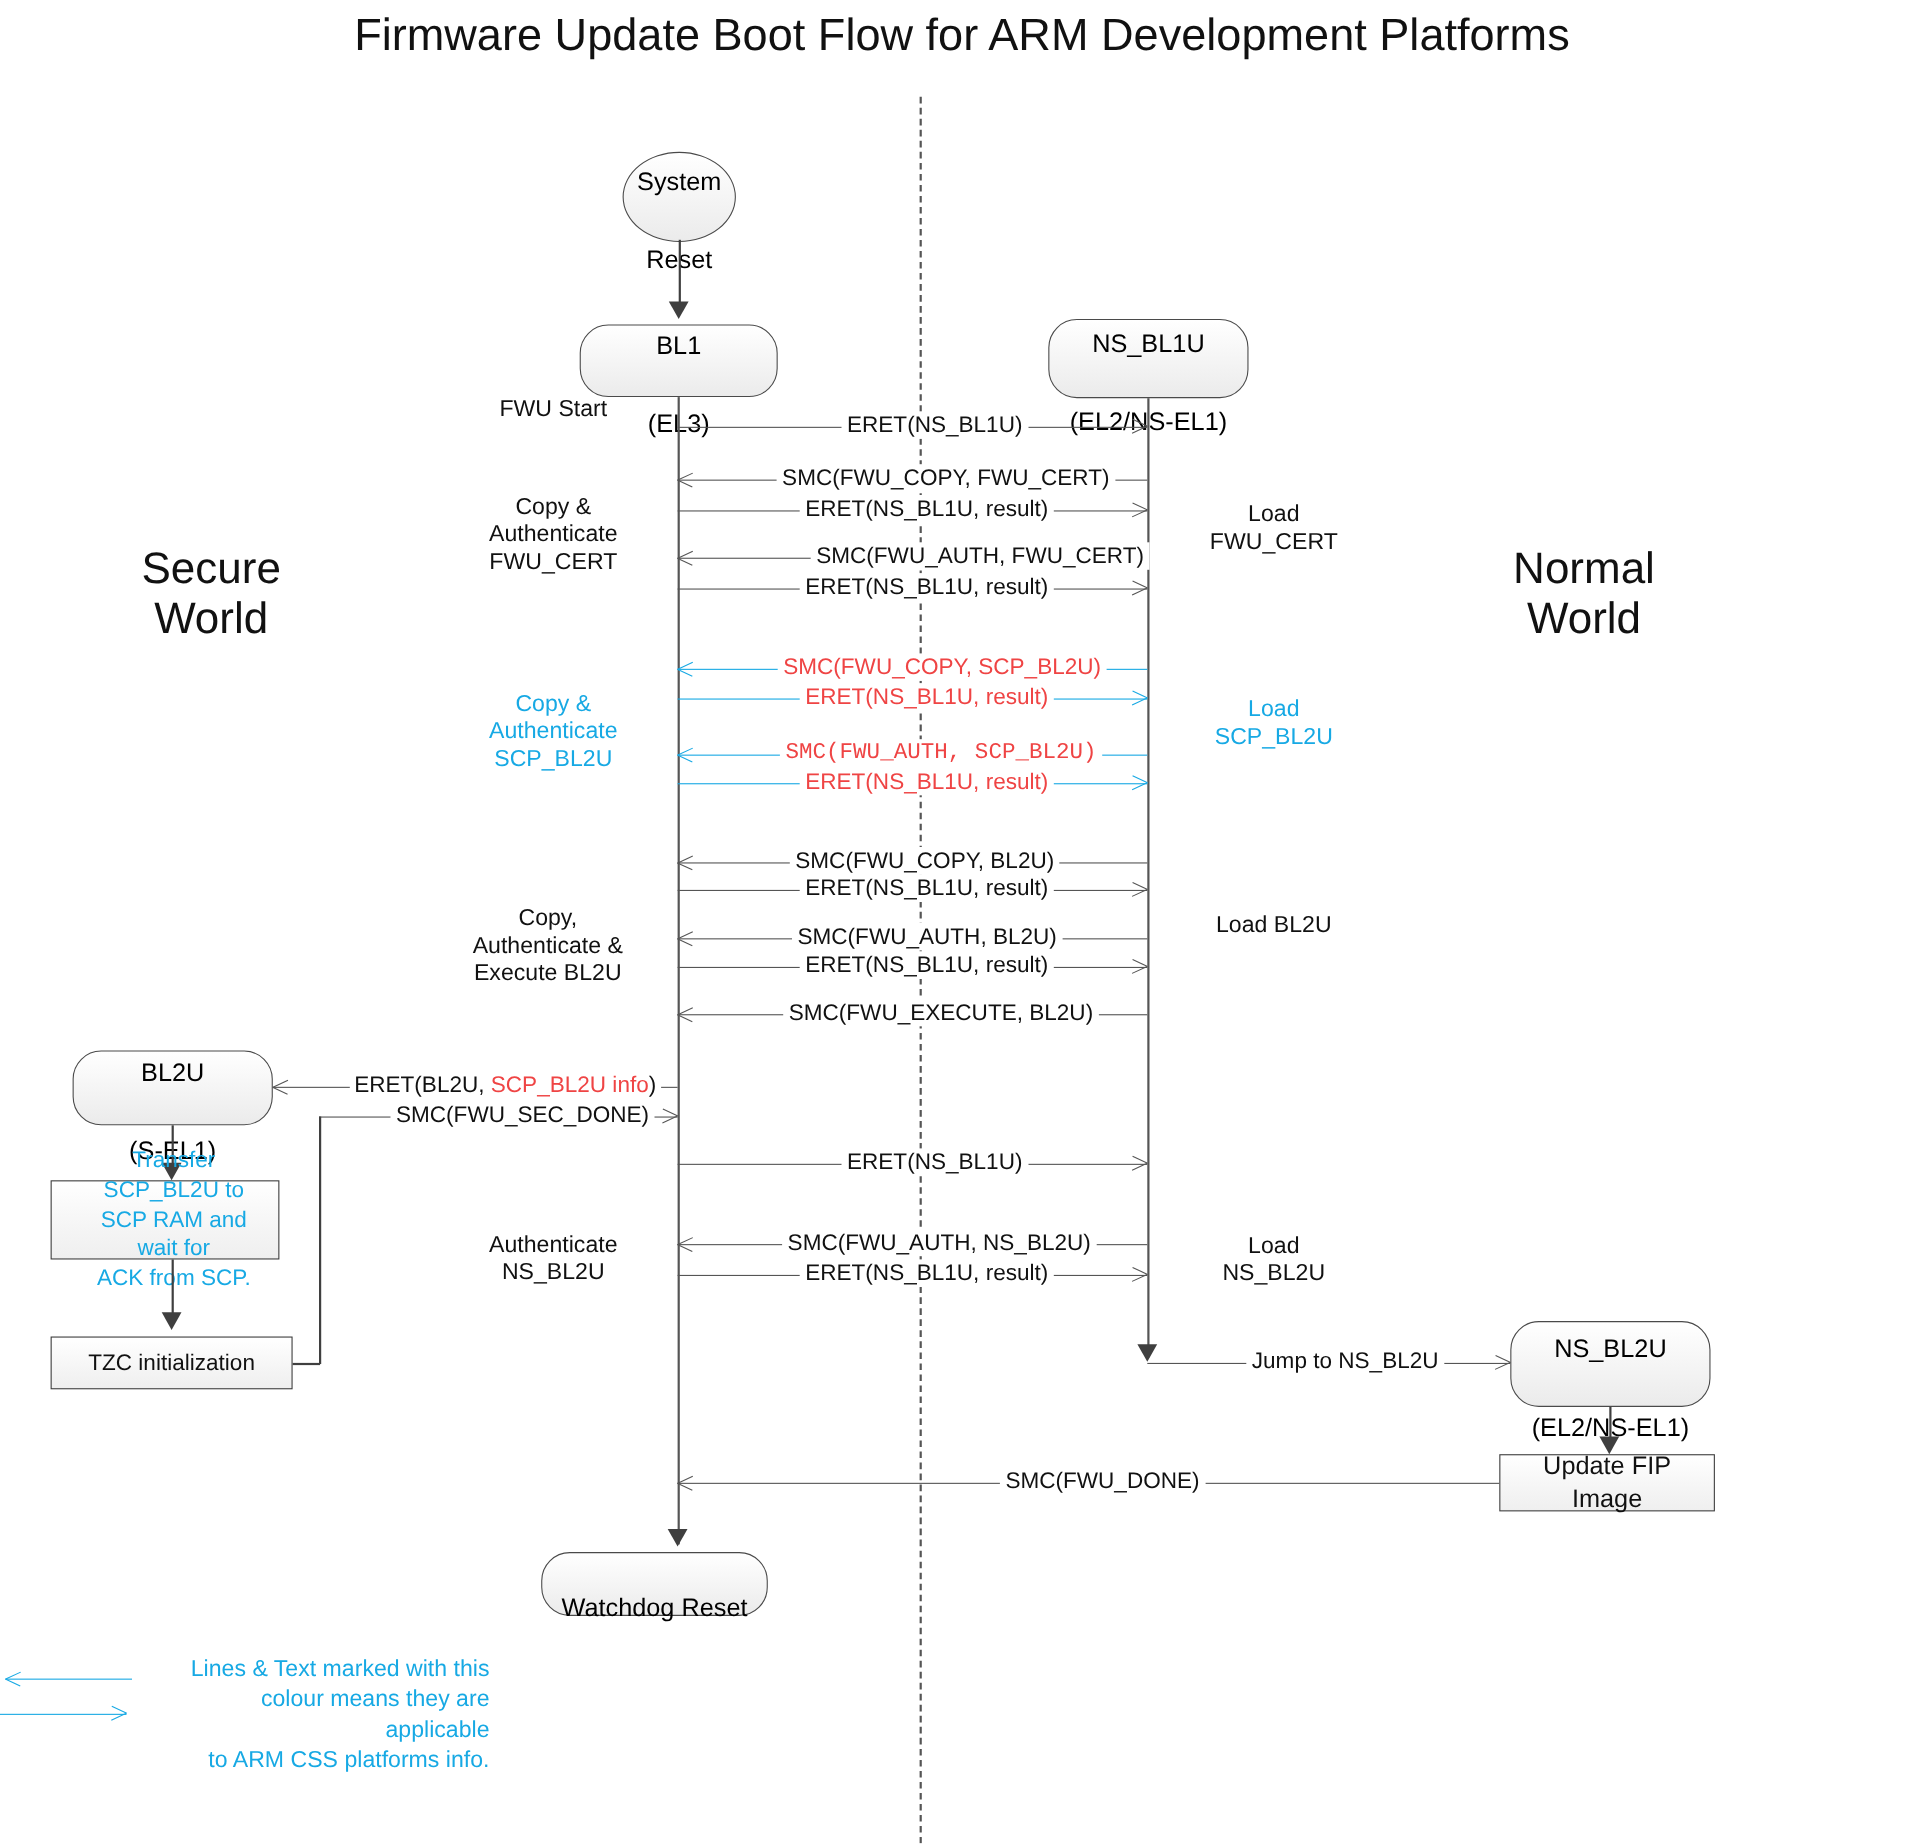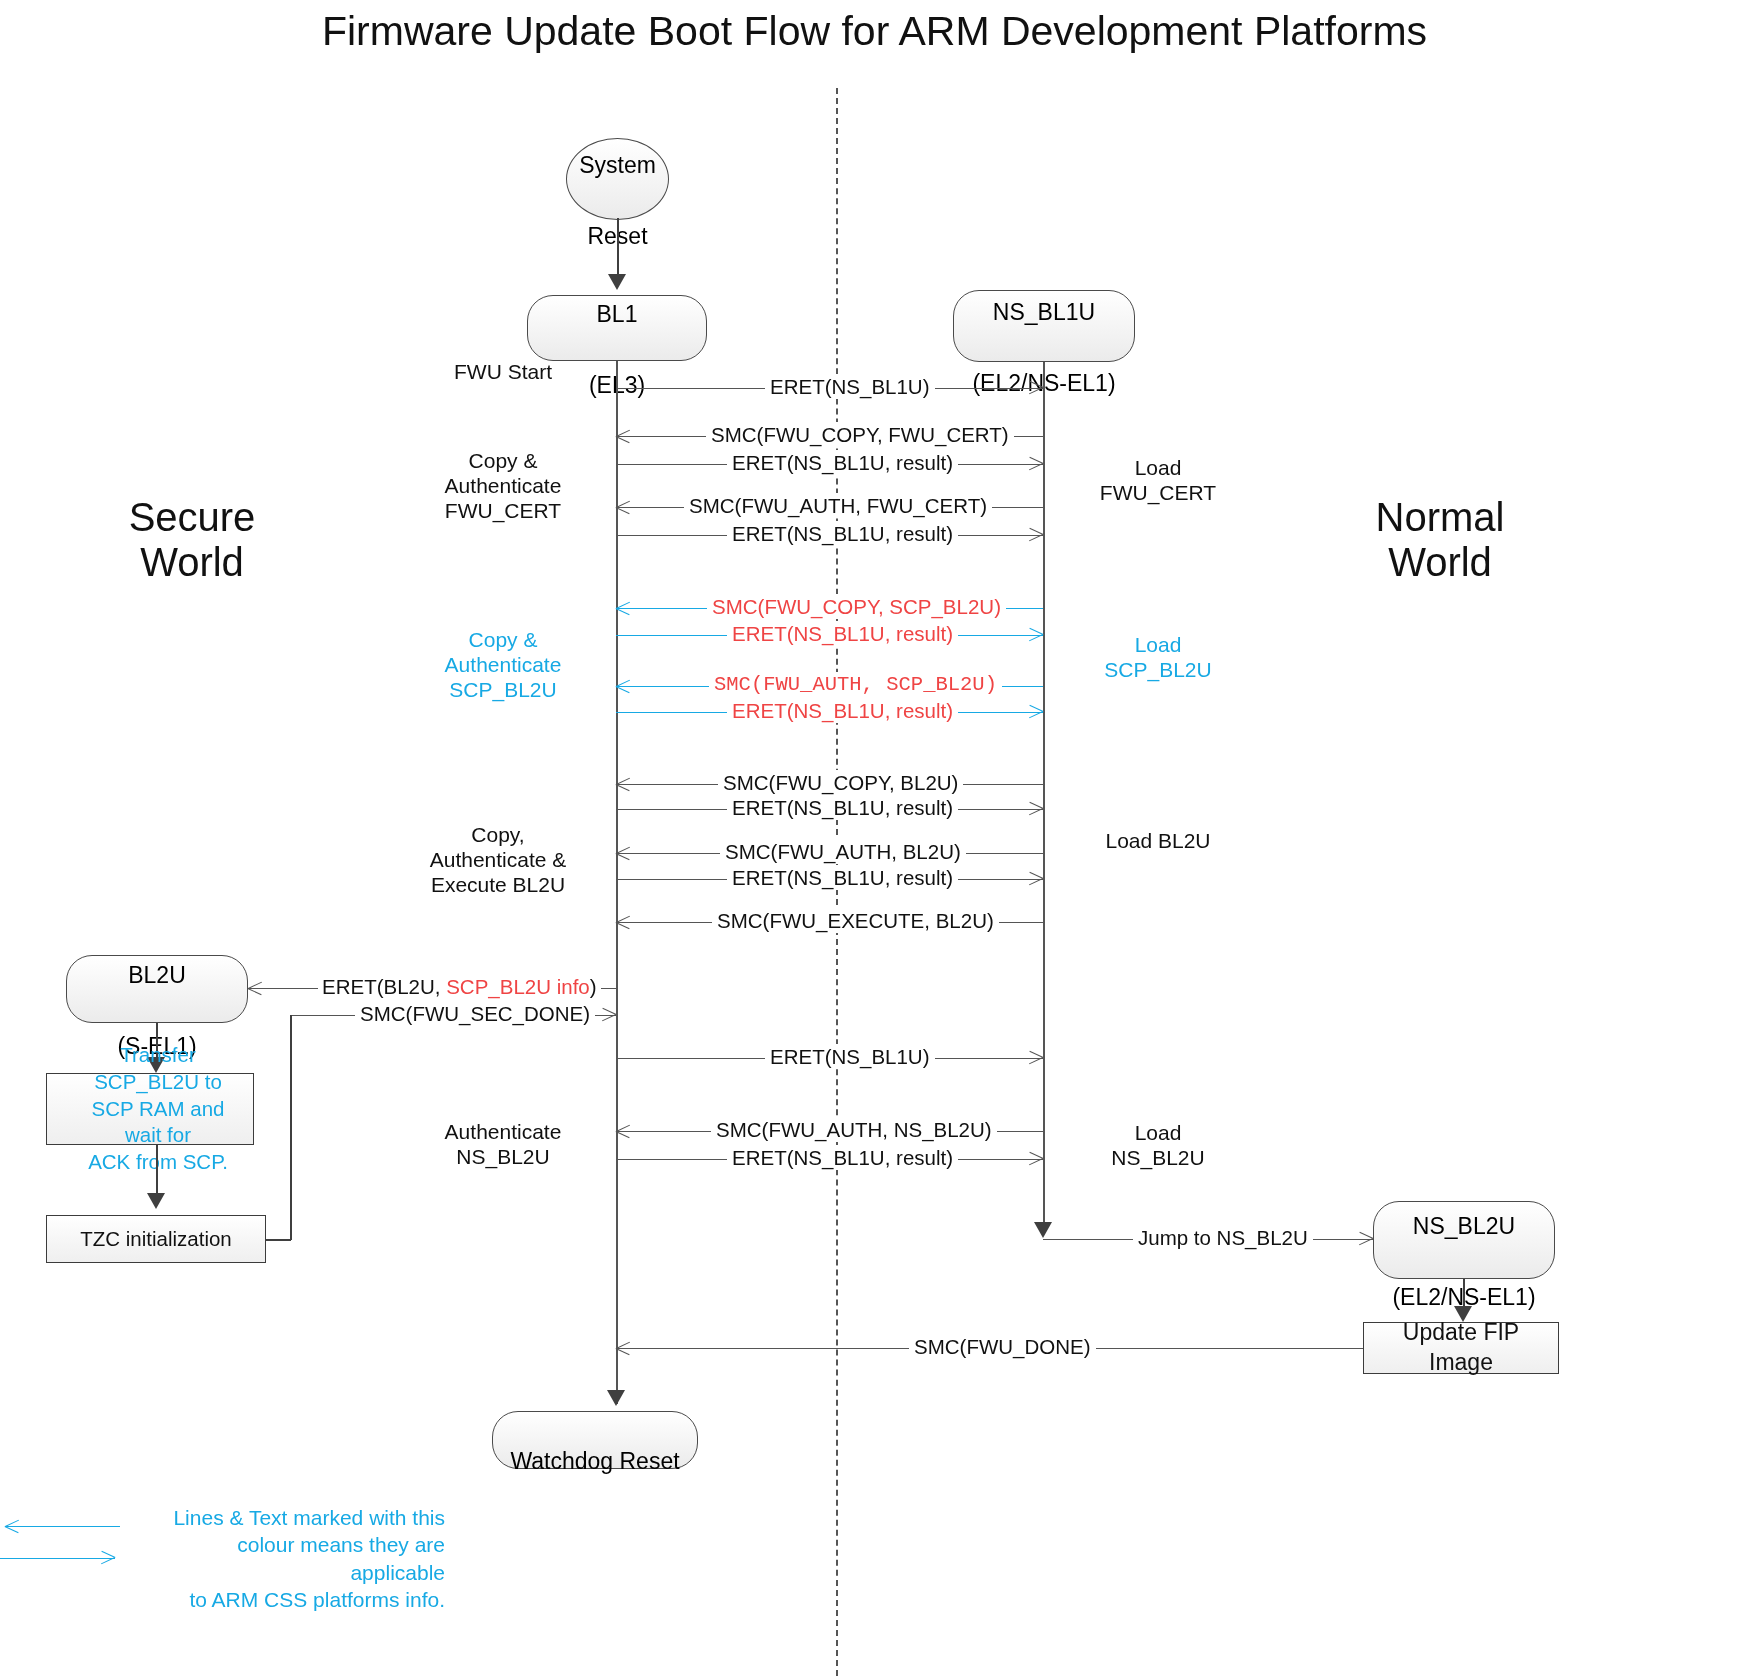--- a/index.html
+++ b/index.html
@@ -187,21 +187,21 @@
       <i></i>
       <i></i>
     </div>
   <div class="lbl" style="left:727px; top:450px;">ERET(NS_BL1U, result)</div>
 
   <div class="msg" style="left:616px; top:507px; width:427px;"></div>
   <div class="ah l" style="left:616px; top:507px;">
       <i></i>
       <i></i>
     </div>
-  <div class="lbl" style="left:684px; top:493px;">SMC(FWU_AUTH, FWU_CERT)</div>
+  <div class="lbl" style="left:737px; top:493px;">SMC(FWU_AUTH, FWU_CERT)</div>
 
   <div class="msg" style="left:616px; top:535px; width:427px;"></div>
   <div class="ah r" style="left:1043px; top:535px;">
       <i></i>
       <i></i>
     </div>
   <div class="lbl" style="left:727px; top:521px;">ERET(NS_BL1U, result)</div>
 
   <div class="msg cy" style="left:616px; top:608px; width:427px;"></div>
   <div class="ah l cy" style="left:616px; top:608px;">

